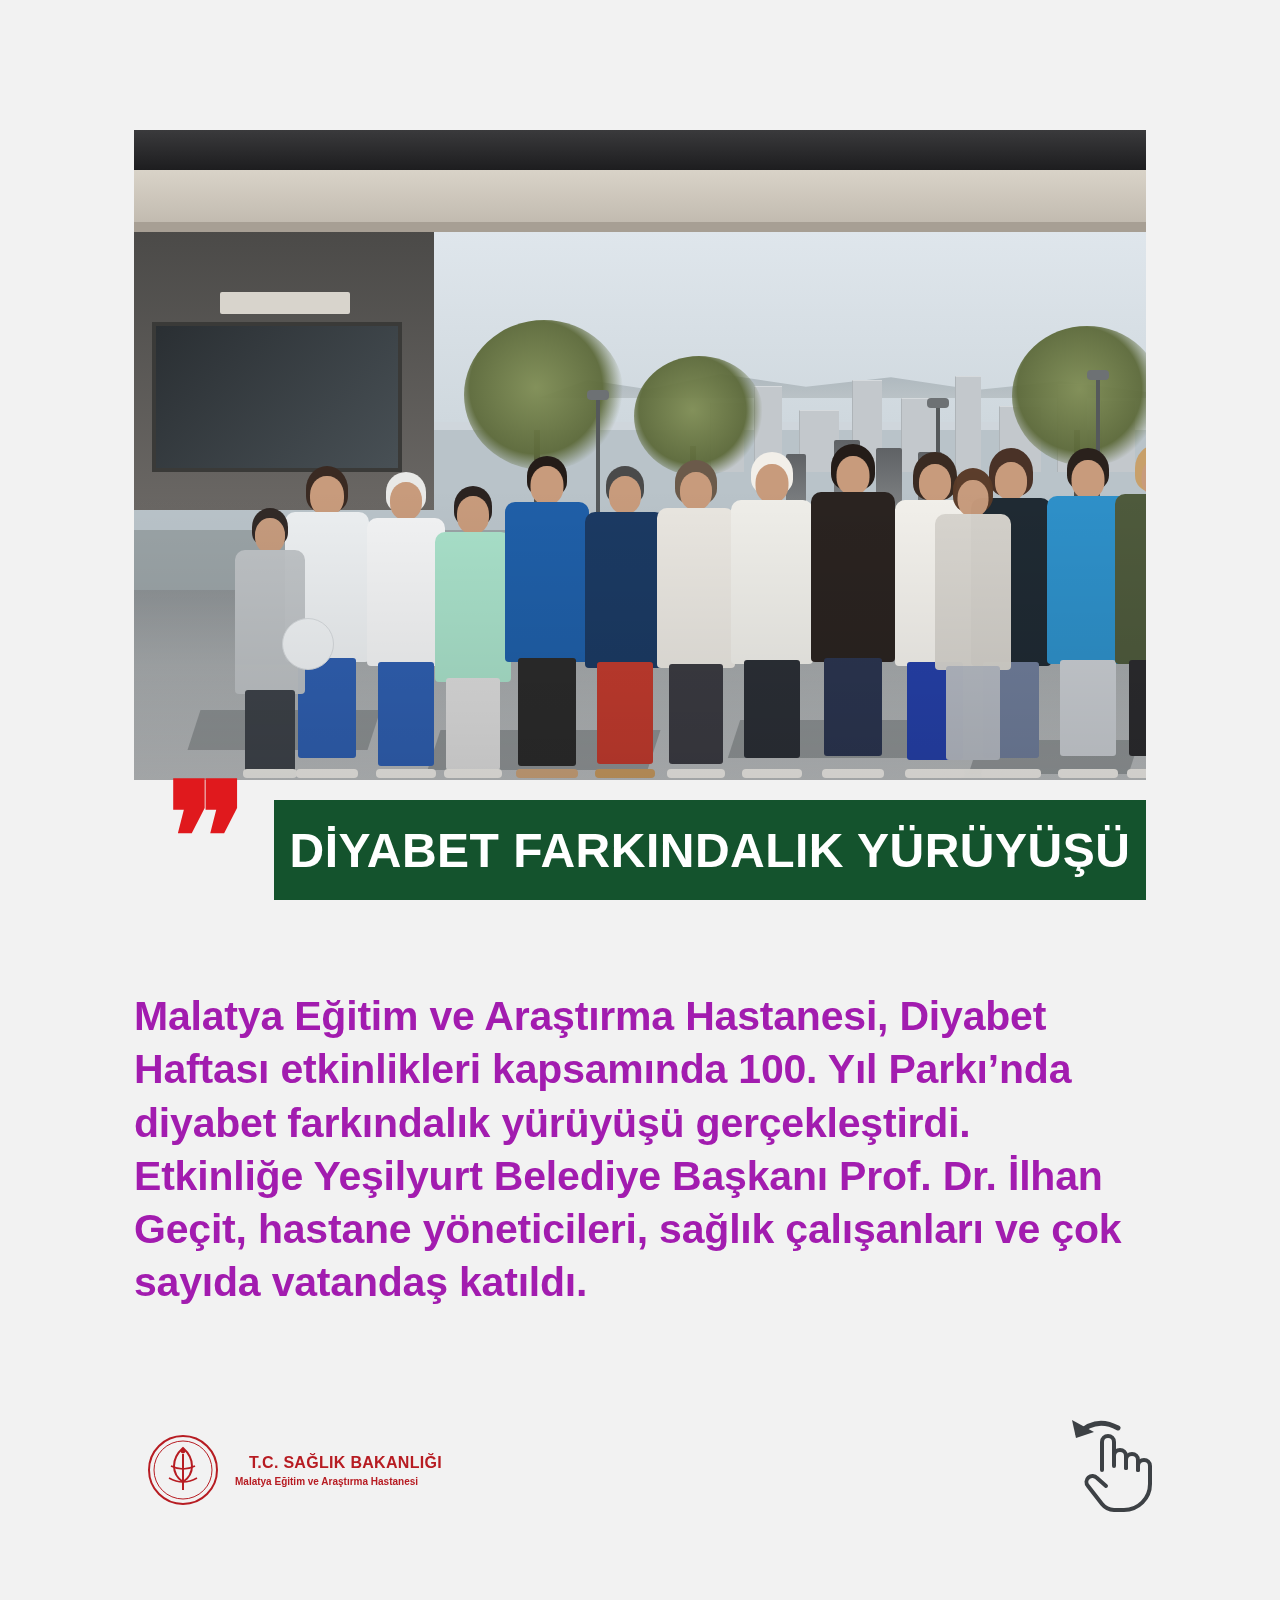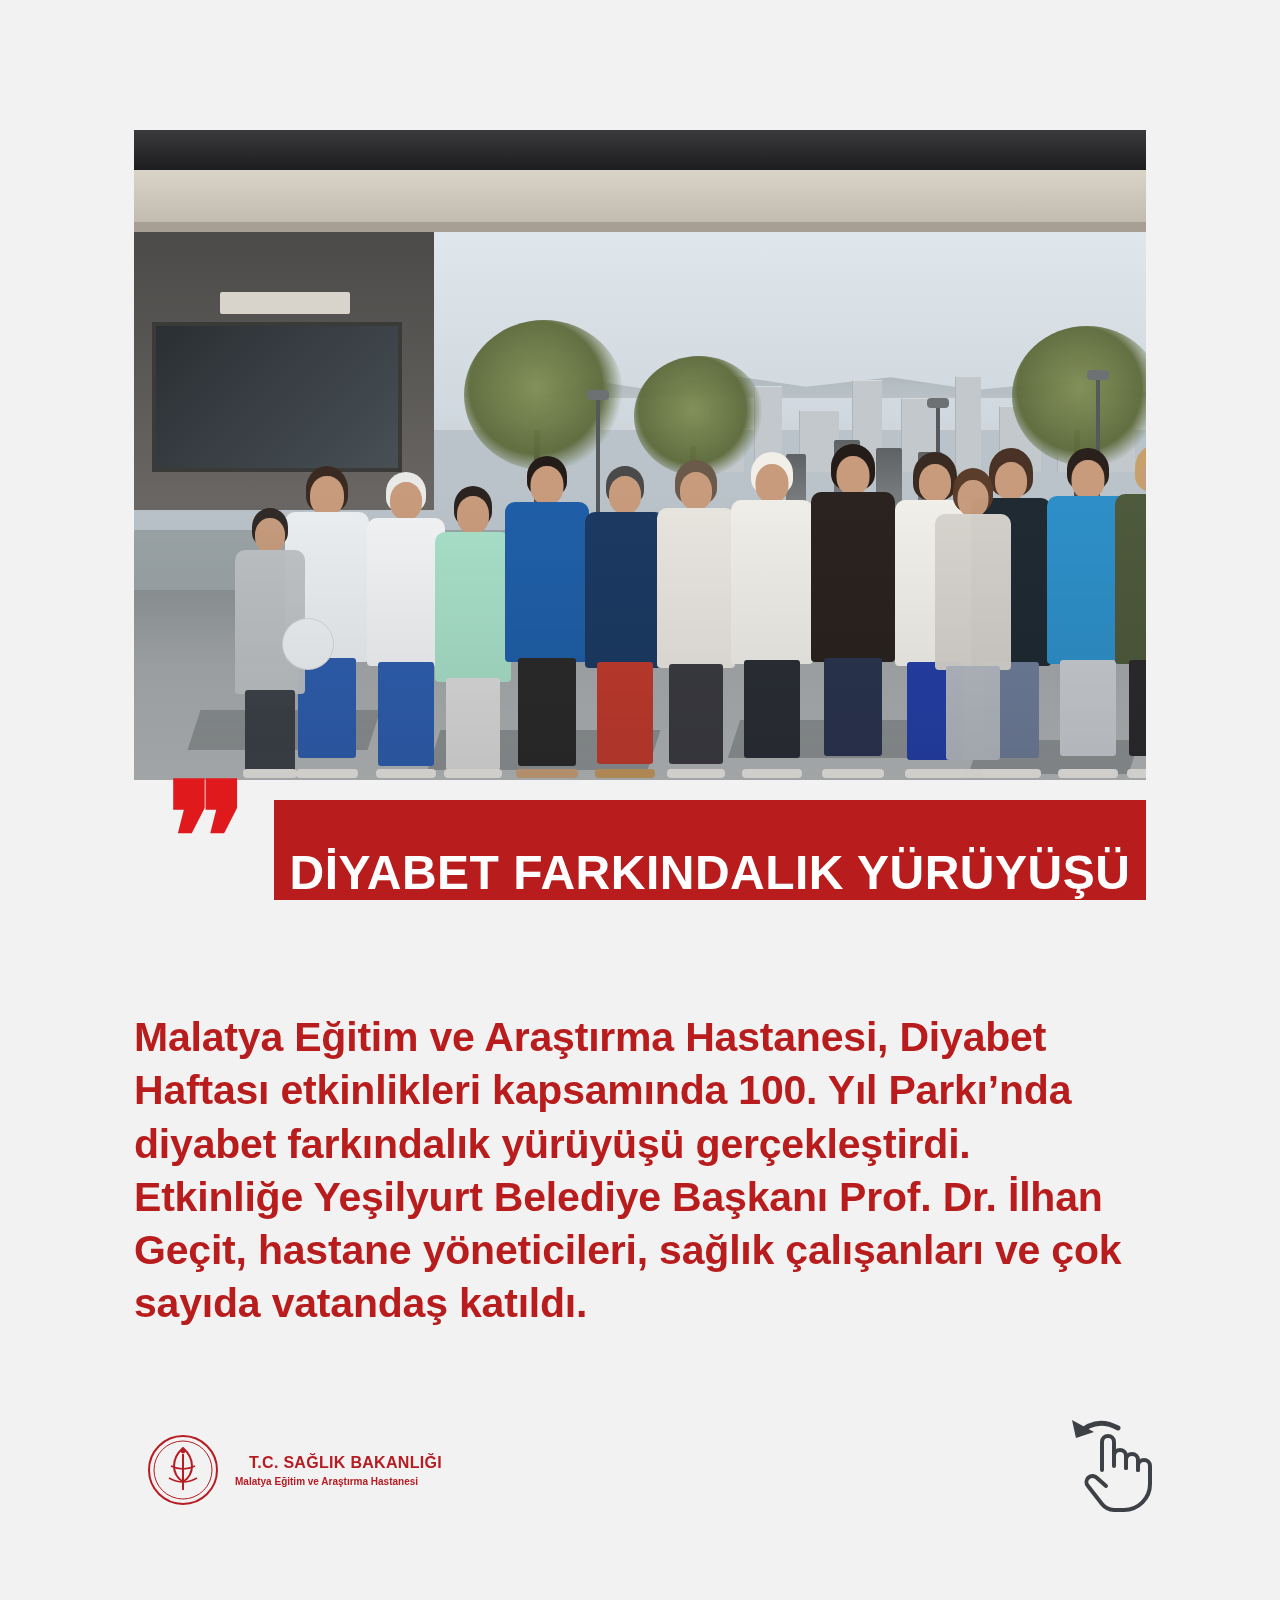--- a/index.html
+++ b/index.html
@@ -212,42 +212,42 @@
     color: #e0191d;
     font-size: 150px;
     line-height: 0.62;
     font-weight: 700;
     font-family: "DejaVu Serif", serif;
     letter-spacing: -6px;
     padding-bottom: 26px;
   }
   .title-bar {
     flex: 1;
-    background: #b91c1c;
+    background: #14532d;
     display: flex;
-    align-items: flex-end;
+    align-items: center;
     justify-content: center;
     padding: 0 10px;
   }
   .title-bar h1 {
     color: #ffffff;
     font-size: 48px;
     font-weight: 700;
     letter-spacing: 0.5px;
     white-space: nowrap;
     font-family: "Liberation Sans", sans-serif;
   }
 
   
   .body-text {
     position: absolute;
     left: 134px;
-    top: 1011px;
+    top: 990px;
     width: 1010px;
-    color: #b91c1c;
+    color: #a21caf;
     font-size: 41px;
     font-weight: 700;
     line-height: 1.30;
     letter-spacing: -0.2px;
   }
 
   
   .footer-logo {
     position: absolute;
     left: 145px;

